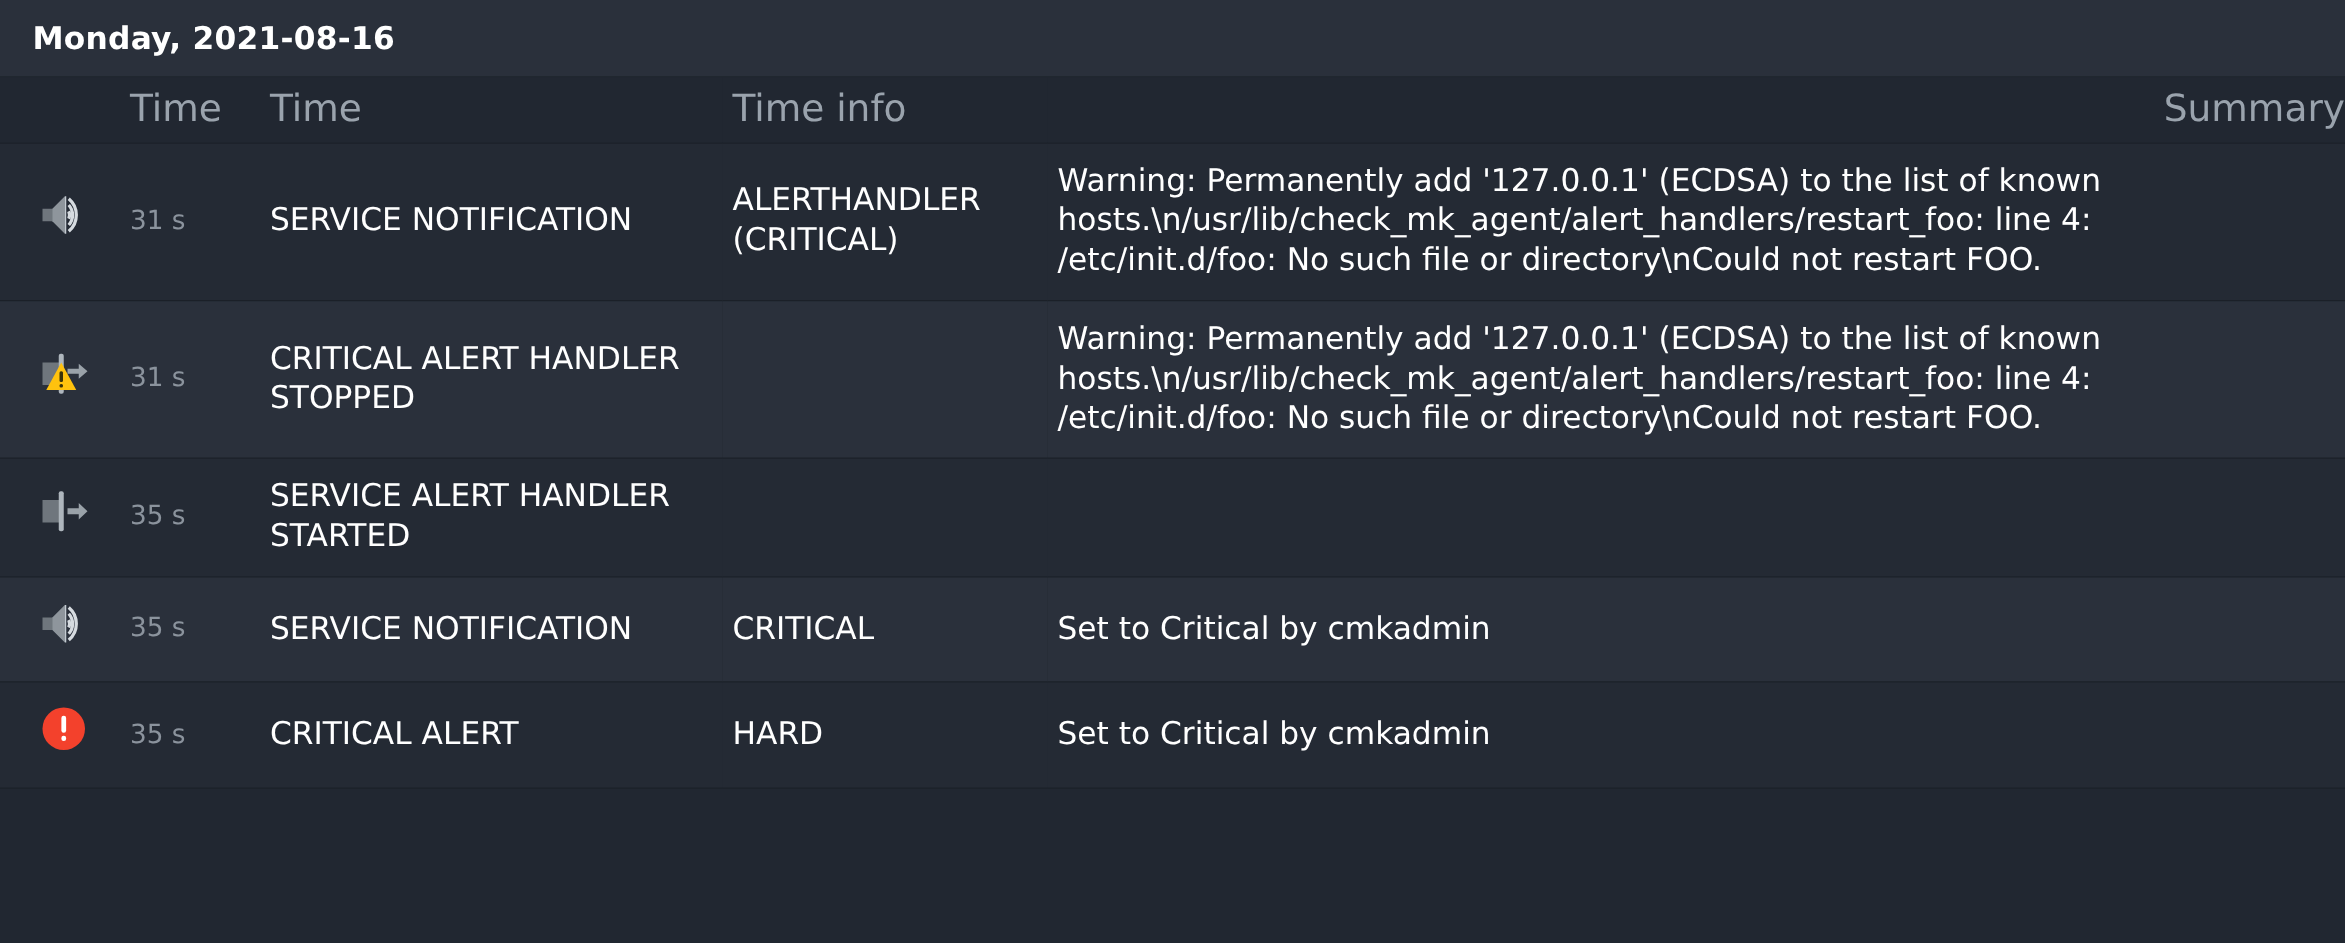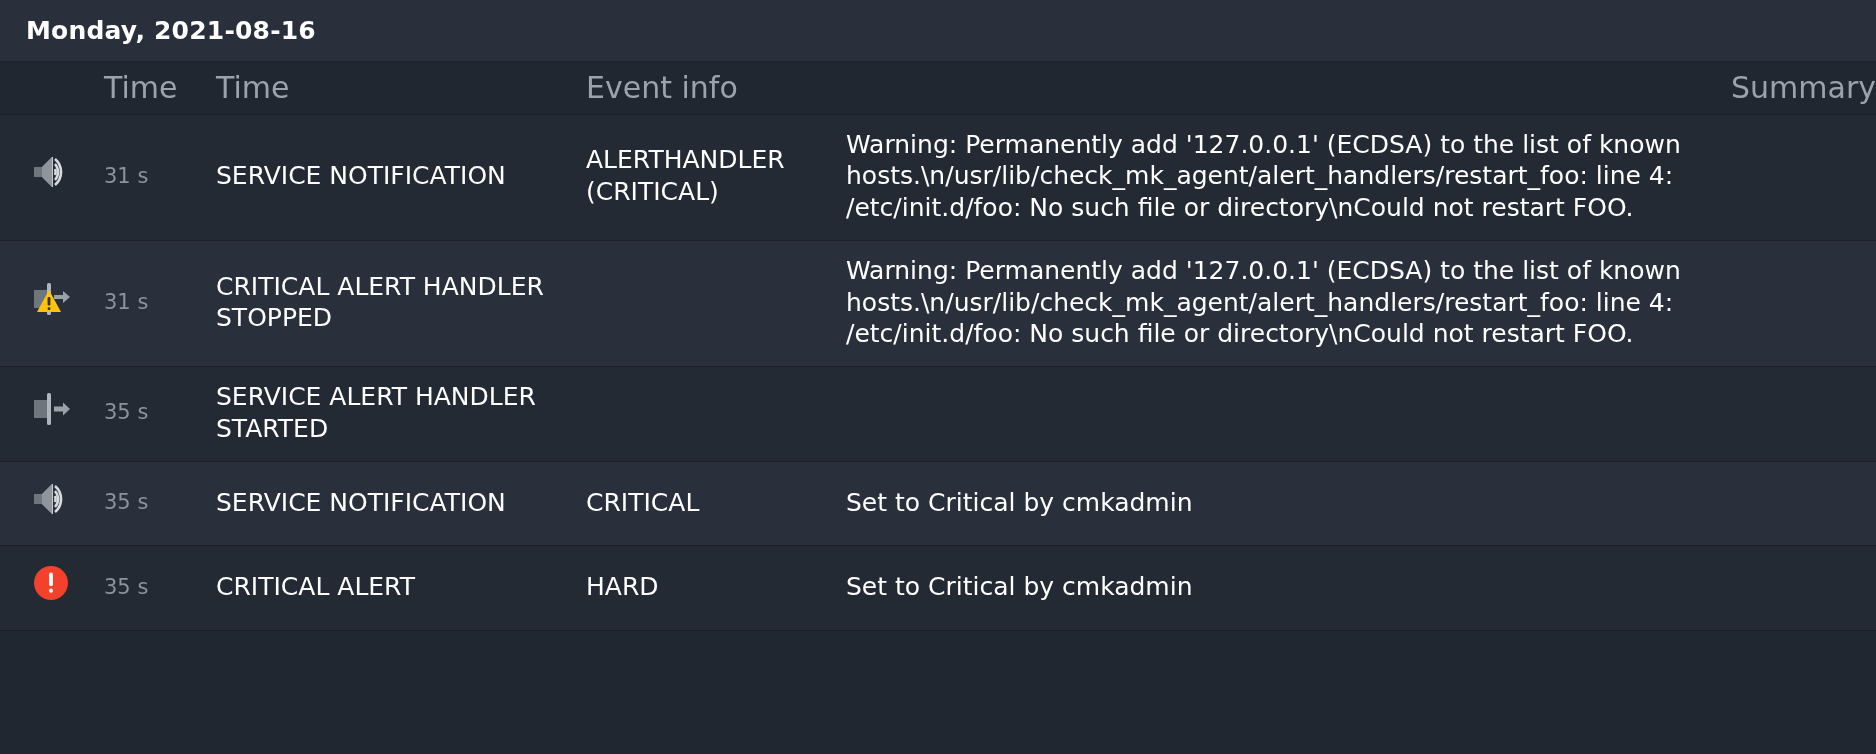--- a/index.html
+++ b/index.html
@@ -120,21 +120,21 @@
         <col class="c-time">
         <col class="c-event">
       <col class="c-state">
         <col class="c-summary">
     </colgroup>
     <thead>
       <tr>
         <th class="h-icon"></th>
         <th class="h-time">Time</th>
         <th class="h-event">Time</th>
-        <th class="h-state">Event info</th>
+        <th class="h-state">Time info</th>
         <th class="h-summary">Summary</th>
       </tr>
     </thead>
     <tbody id="table-body">
         <tr class="odd">
           <td class="cell-icon"><span class="icon-box"><svg viewBox="0 0 46 46" aria-hidden="true">
                 <path d="M6 18 h8 L24 8 v30 L14 28 H6 Z" fill="#6f767d"></path>
                 <path d="M14 18 L24 8 v30 L14 28 Z" fill="#8e959c"></path>
                 <path d="M24 8 v30 l1 0 V8 Z" fill="#c3cad1"></path>
                 <path d="M27 15 a12 12 0 0 1 0 16" stroke="#d6dbe0" stroke-width="2.6" fill="none"></path>

